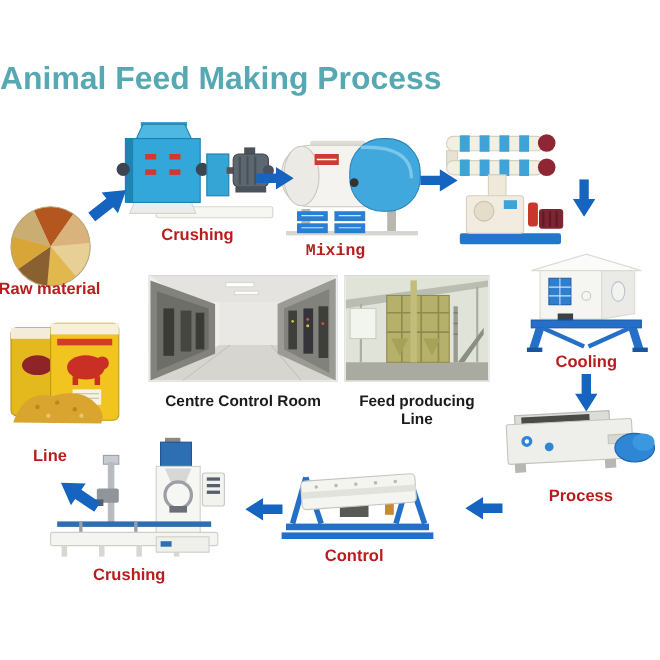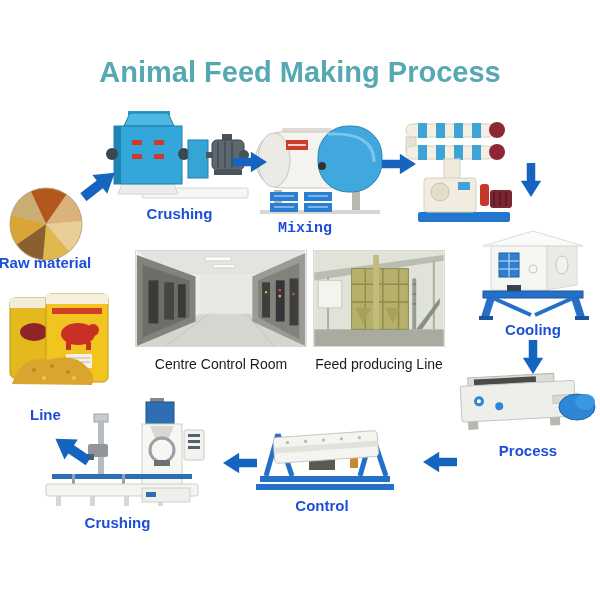--- a/index.html
+++ b/index.html
@@ -5,29 +5,29 @@
   :root{
     --title-color:#56a8b2;
     --arrow-color:#1565c0;
   }
   html,body{margin:0;padding:0;background:#ffffff;}
   .stage{
     position:relative;width:600px;height:600px;background:#ffffff;
     font-family:"Liberation Sans",sans-serif;overflow:hidden;
   }
   .page-title{
-    position:absolute;top:56px;left:0;width:600px;text-align:center;
+    position:absolute;top:56px;left:0;width:600px;
     font-size:29px;font-weight:bold;color:var(--title-color);letter-spacing:0px;
   }
   .station{position:absolute;}
   .step-label{
-    position:absolute;font-size:15px;font-weight:bold;color:#1d4ed8;text-align:center;
+    position:absolute;font-size:15px;font-weight:bold;color:#b91c1c;text-align:center;
   }
   .photo-label{
-    position:absolute;font-size:14px;font-weight:normal;color:#1b1b1b;text-align:center;
+    position:absolute;font-size:14px;font-weight:bold;color:#1b1b1b;text-align:center;
   }
   .arrow{position:absolute;color:var(--arrow-color);}
   .arrow svg{display:block;width:100%;height:100%;}
   .rot-down{transform:rotate(90deg);}
   .rot-left{transform:rotate(180deg);}
   .rot-upright{transform:rotate(-38deg);}
   .rot-upleft{transform:rotate(214deg);}
   .photo{position:absolute;border:1px solid #d8d8d4;box-sizing:border-box;}
 </style>
 </head>

